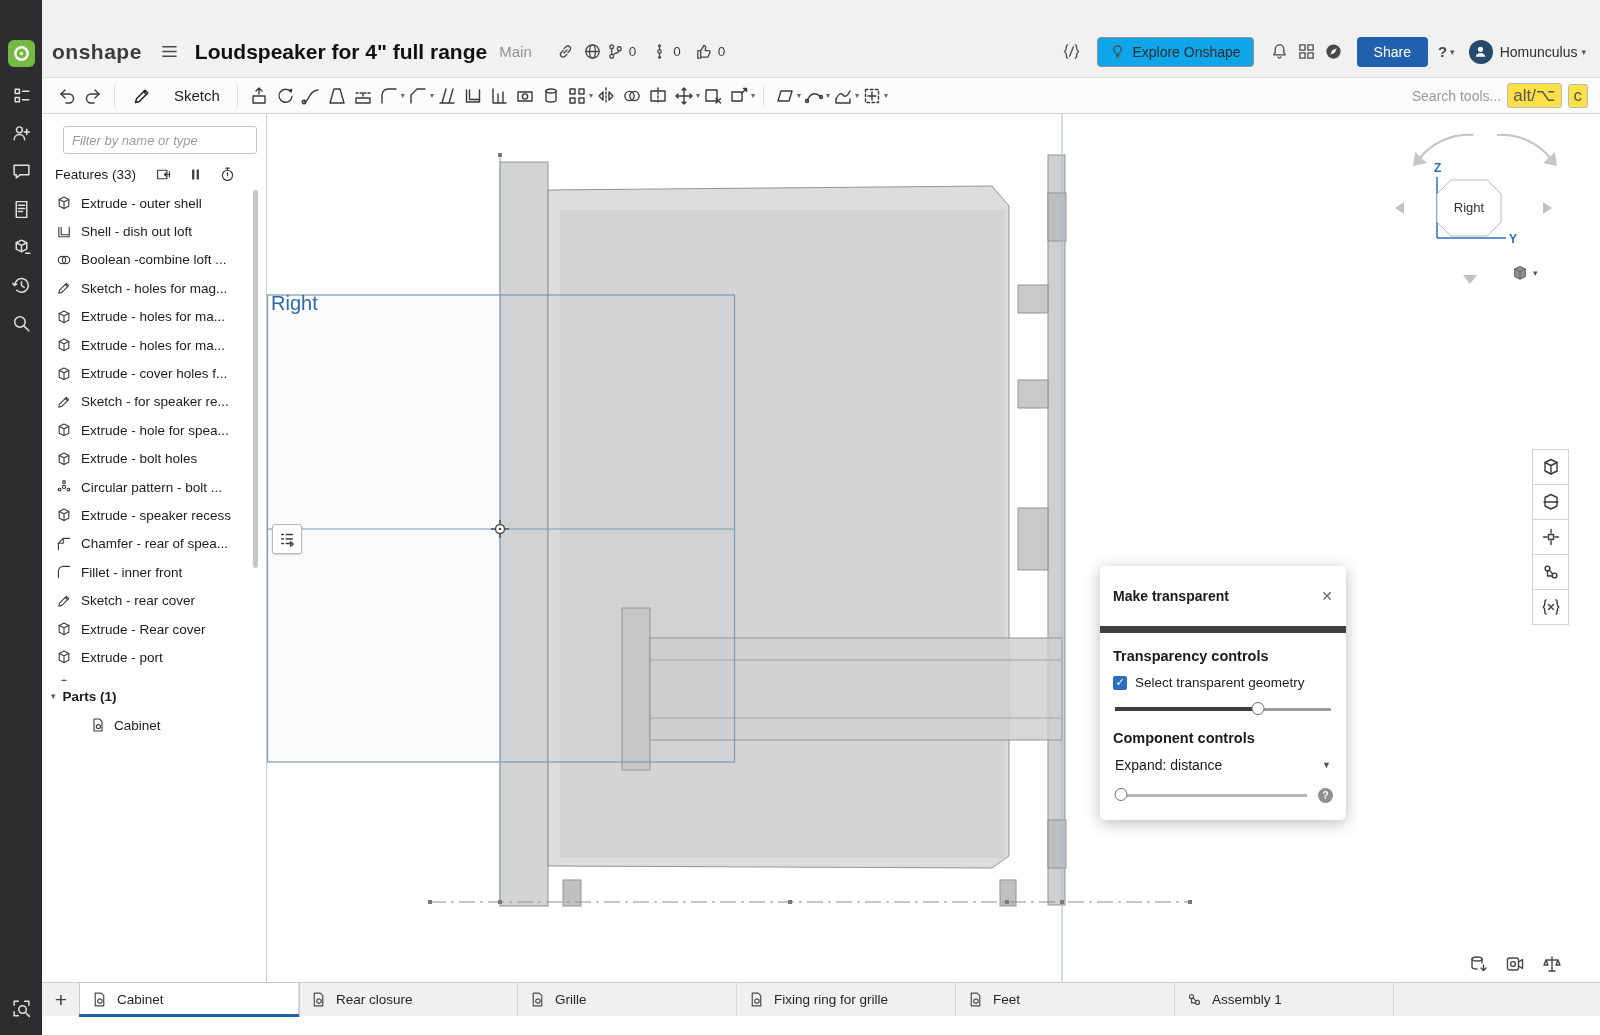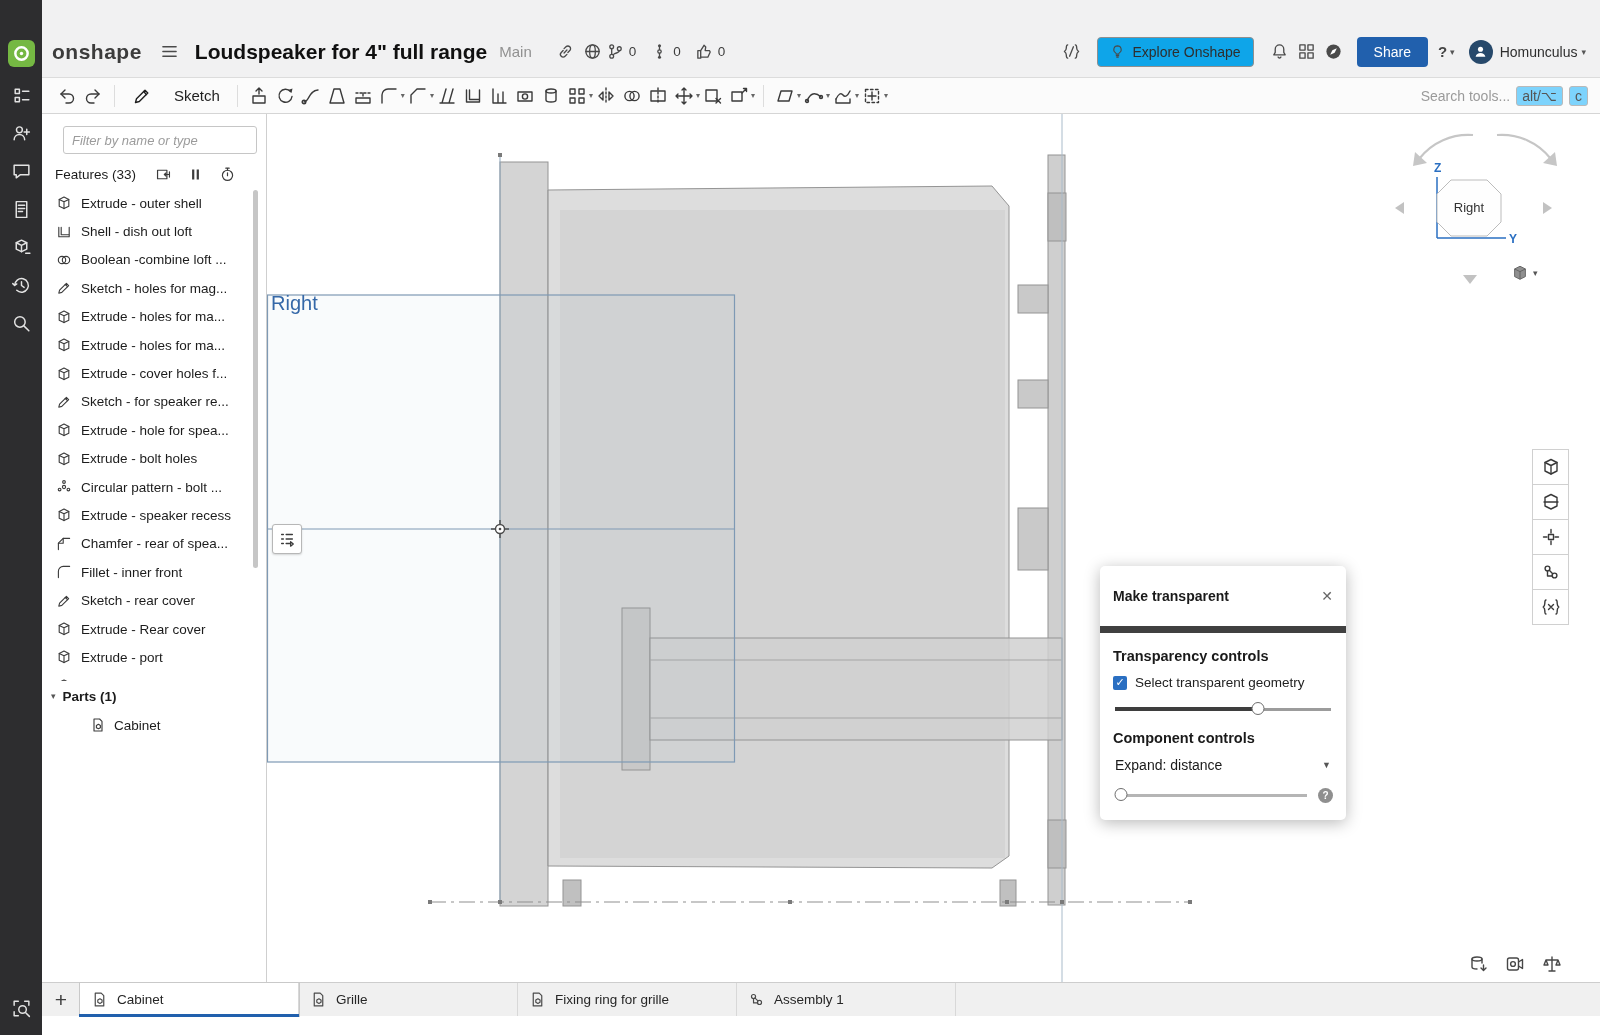--- a/index.html
+++ b/index.html
@@ -39,21 +39,21 @@
 
   
   .toolbar{position:absolute;left:42px;top:78px;width:1558px;height:36px;background:#fbfbfb;
            border-bottom:1px solid #d5d5d5;display:flex;align-items:center;padding:0 12px;z-index:30}
   .tbtn{height:28px;display:flex;align-items:center;justify-content:center;padding:0 3px;color:#3a3a3a;border-radius:3px}
   .tico{width:20px;height:20px}
   .chev{font-size:8px;color:#666;margin-left:-1px}
   .tsep{width:1px;height:22px;background:#ddd;margin:0 8px}
   .sketch-btn{display:flex;align-items:center;gap:22px;padding:0 9px;font-size:15px;color:#1f1f1f;height:28px}
   .search-tools{margin-left:auto;display:flex;align-items:center;gap:6px;color:#9a9a9a;font-size:14px}
-  kbd{border:1px solid #b9b9b9;border-radius:3px;background:#7dd3fc;font-family:inherit;font-size:14px;
+  kbd{border:1px solid #b9b9b9;border-radius:3px;background:#fde047;font-family:inherit;font-size:17px;
       padding:1px 5px;color:#555}
 
   
   .feature-panel{position:absolute;left:42px;top:114px;width:225px;height:868px;background:#fff;
                  border-right:1px solid #cfcfcf;z-index:20;display:flex;flex-direction:column}
   .filter-row{display:flex;align-items:center;gap:9px;padding:12px 10px 7px 12px}
   .filter-row input{flex:1;height:28px;border:1px solid #c6c6c6;border-radius:3px;padding:0 8px;
                     font-family:inherit;font-size:13px}
   .filter-row input::placeholder{font-style:italic;color:#9b9b9b}
   .features-header{display:flex;align-items:center;padding:5px 10px 6px 13px;gap:15px}
@@ -802,27 +802,39 @@
   <div class="tab active">
     <svg class="tabico" viewBox="0 0 20 20">
         <use href="#i-part"></use>
       </svg>
     <span>Cabinet</span>
   </div>
   <div class="tab">
     <svg class="tabico" viewBox="0 0 20 20">
         <use href="#i-part"></use>
       </svg>
-    <span>Grille</span>
+    <span>Rear closure</span>
   </div>
   <div class="tab">
     <svg class="tabico" viewBox="0 0 20 20">
         <use href="#i-part"></use>
       </svg>
+    <span>Grille</span>
+  </div>
+  <div class="tab">
+    <svg class="tabico" viewBox="0 0 20 20">
+        <use href="#i-part"></use>
+      </svg>
     <span>Fixing ring for grille</span>
+  </div>
+  <div class="tab">
+    <svg class="tabico" viewBox="0 0 20 20">
+        <use href="#i-part"></use>
+      </svg>
+    <span>Feet</span>
   </div>
   <div class="tab">
     <svg class="tabico" viewBox="0 0 20 20">
         <use href="#i-asm"></use>
       </svg>
     <span>Assembly 1</span>
   </div>
 </div>
 
 </body></html>

